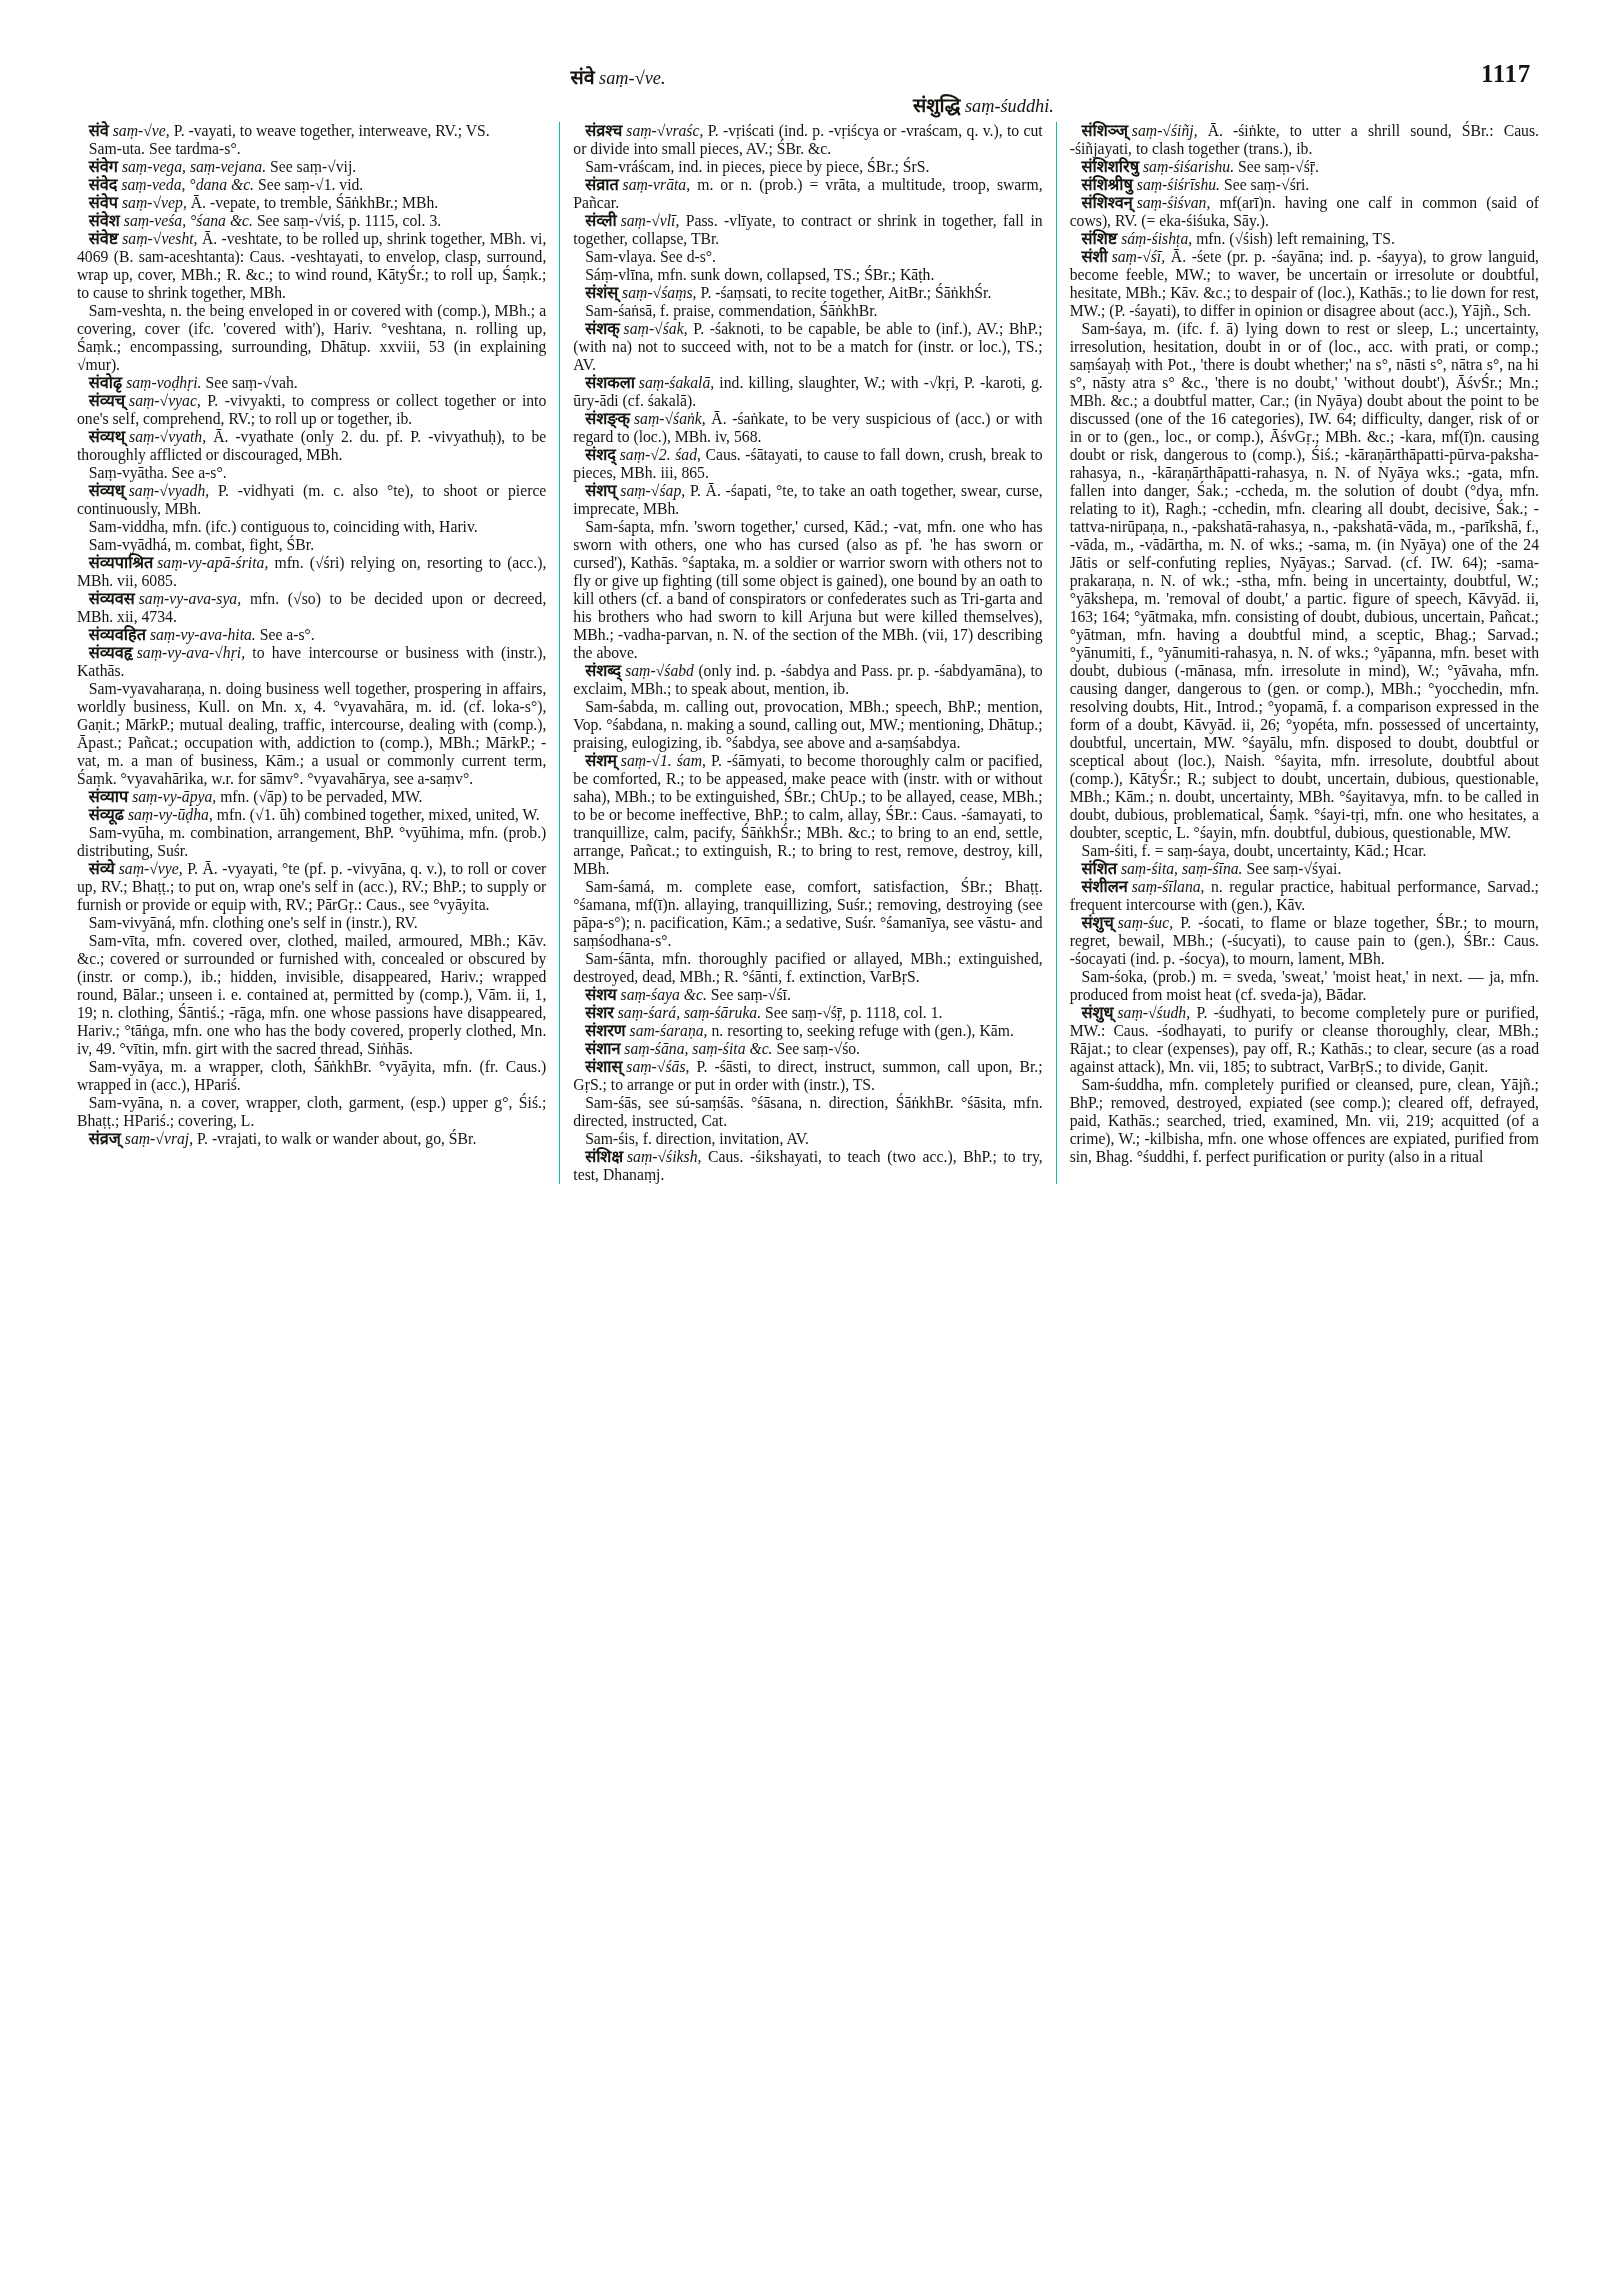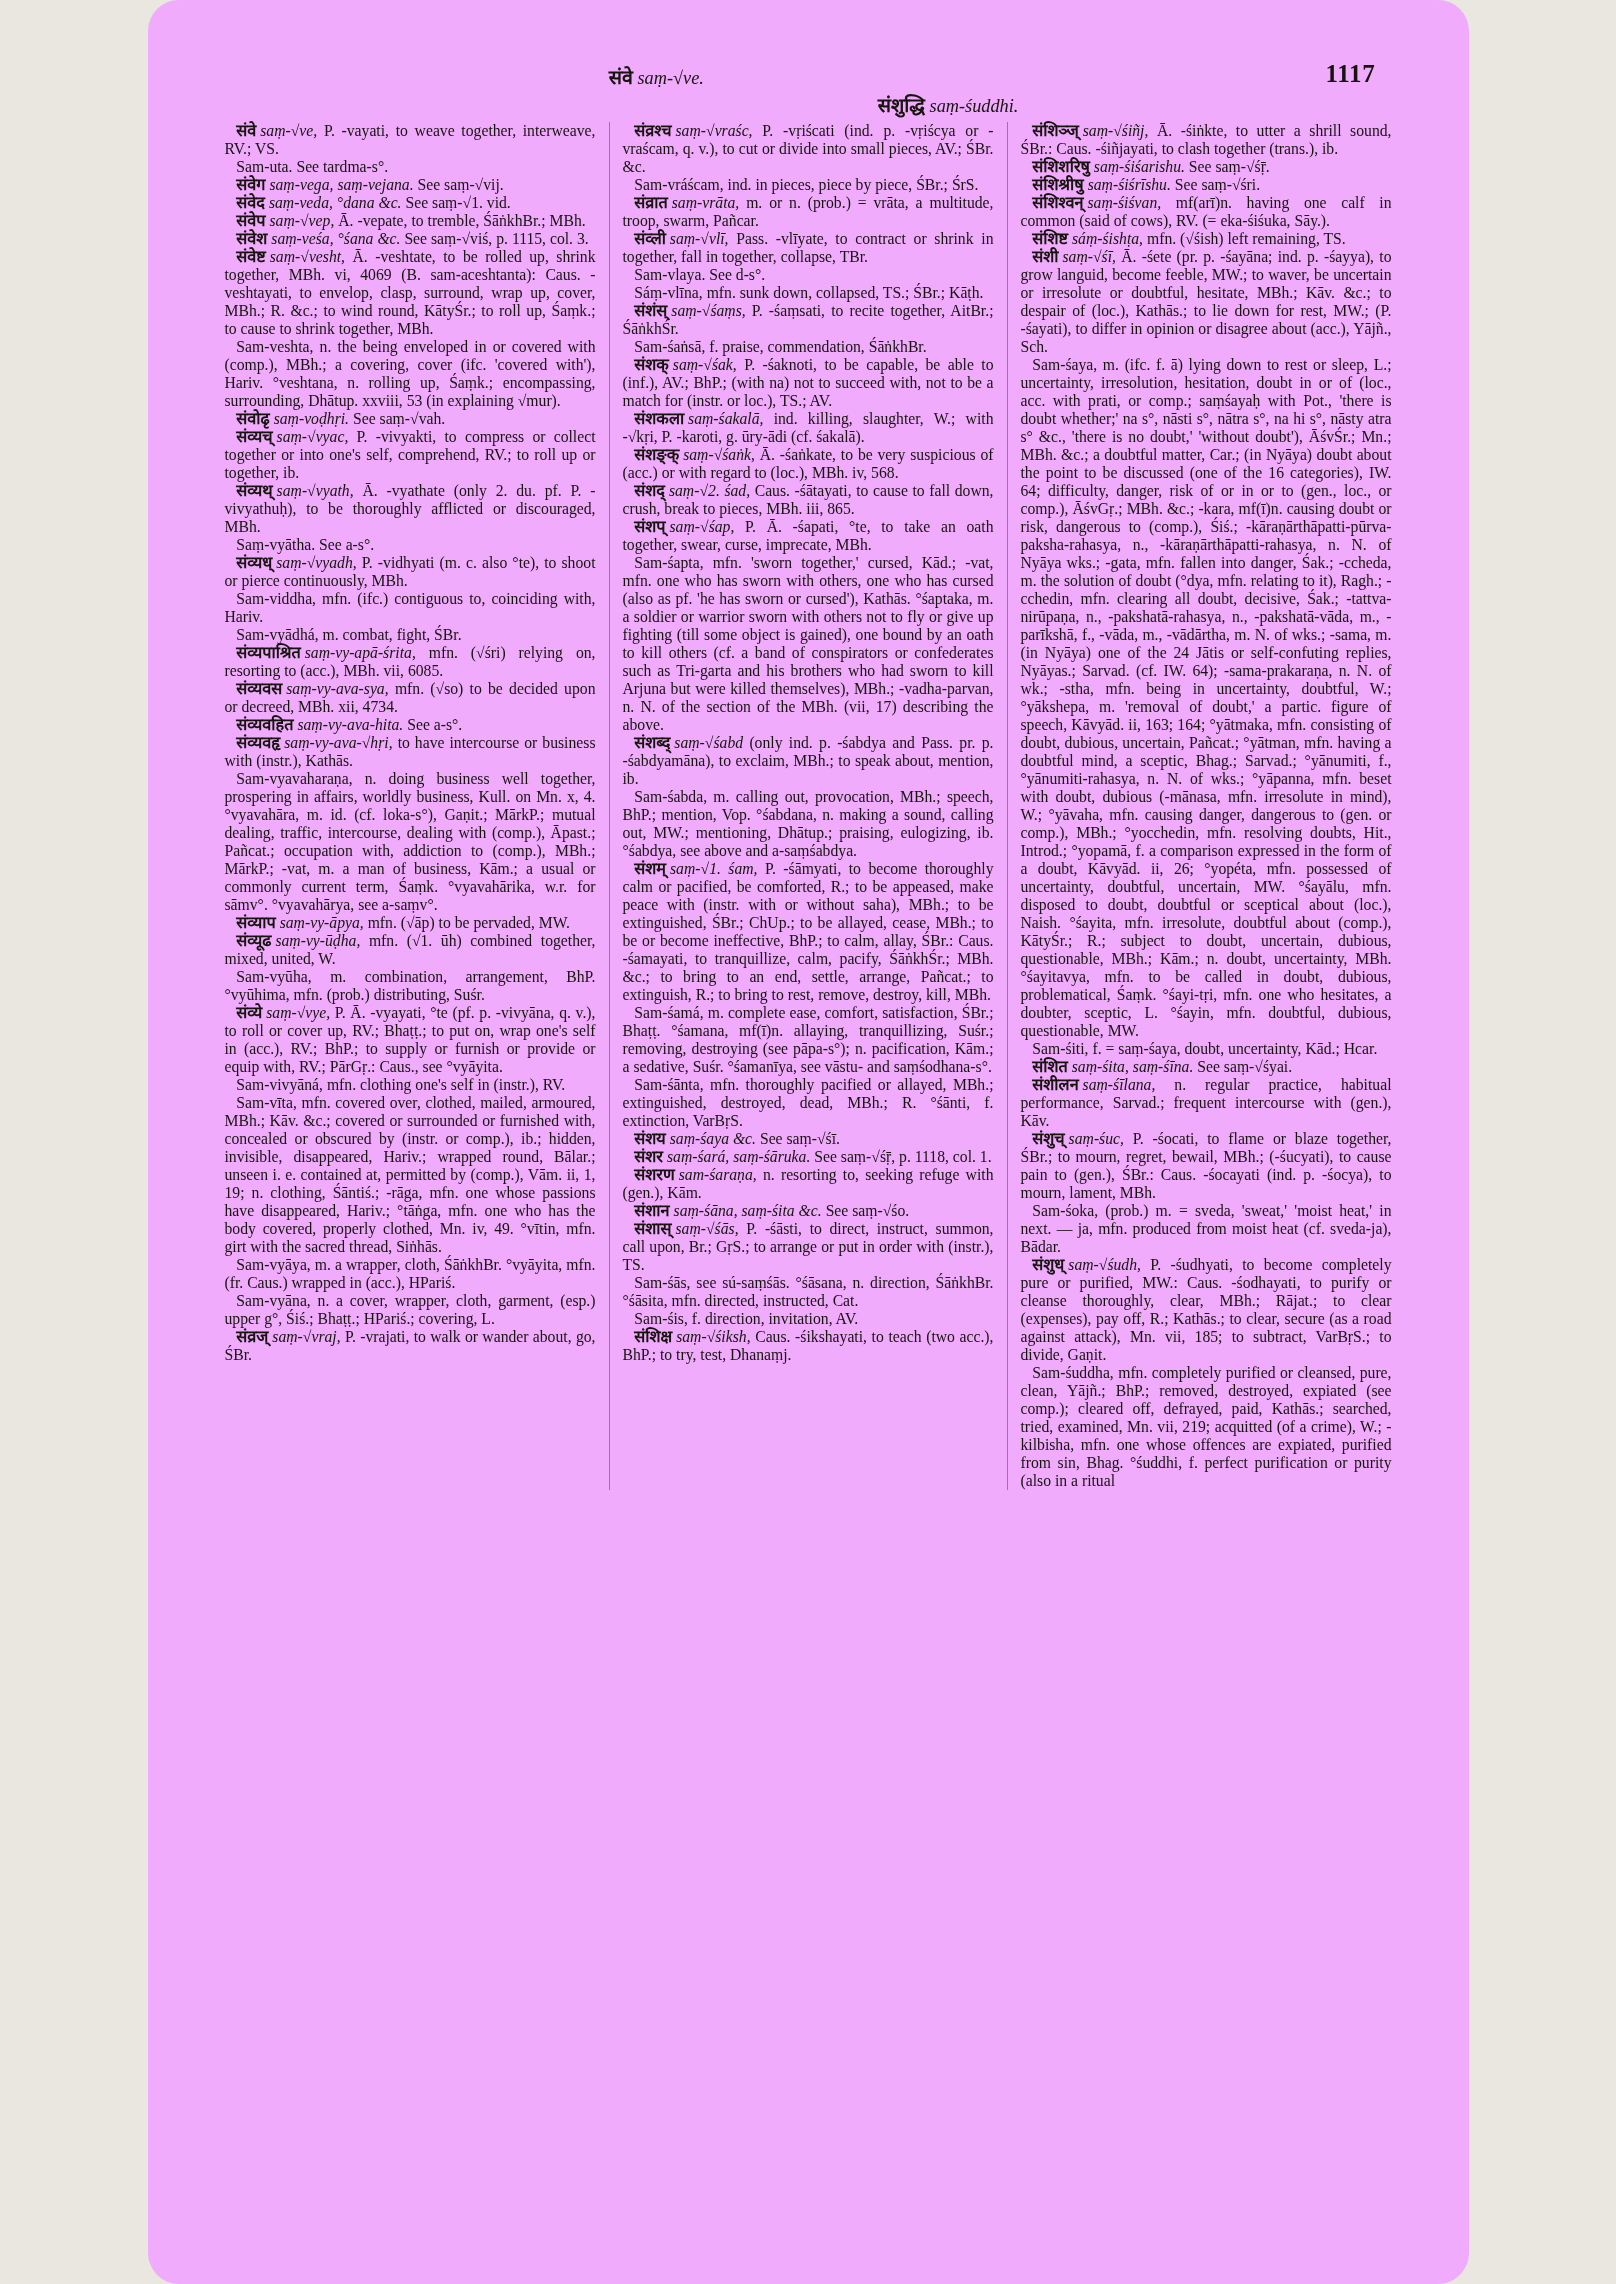--- a/index.html
+++ b/index.html
@@ -1,46 +1,45 @@
 <!DOCTYPE html>
 <html style="font-size:10.4px"><head>
 <meta charset="utf-8">
 <style>
   html,body{margin:0;padding:0;background:#e9e7e0;}
   .page{
     position:relative;
-    width:1321px;
+    width:1616px;
     min-height:2284px;
     margin:0 auto;
-    background:#f0abfc;
+    background:#ffffff;
     color:#17140f;
     font-family:"Liberation Serif","DejaVu Serif",serif;
     box-sizing:border-box;
     padding:63px 77px 39px 77px;
-    border-radius:31px;
   }
   .header{
     position:relative;
     height:42px;
     margin-bottom:17px;
   }
   .running-head{
     position:absolute;
     top:0;
     transform:translateX(-50%);
     font-size:18.3px;
     white-space:nowrap;
   }
   .running-head .dev{font-weight:bold;font-family:"DejaVu Sans",sans-serif;font-size:19.6px;}
   .running-head .translit{font-style:italic;}
   .rh-left{left:37%;}
   .rh-right{left:62%;margin-top:28px;}
   .page-number{
     position:absolute;
-    right:16px;top:-2.6px;
+    right:8px;top:-2.6px;
     font-size:25px;
     font-weight:bold;
     letter-spacing:0.7px;
   }
   .columns{
     display:flex;
     align-items:stretch;
   }
   .col{
     flex:1 1 0;

